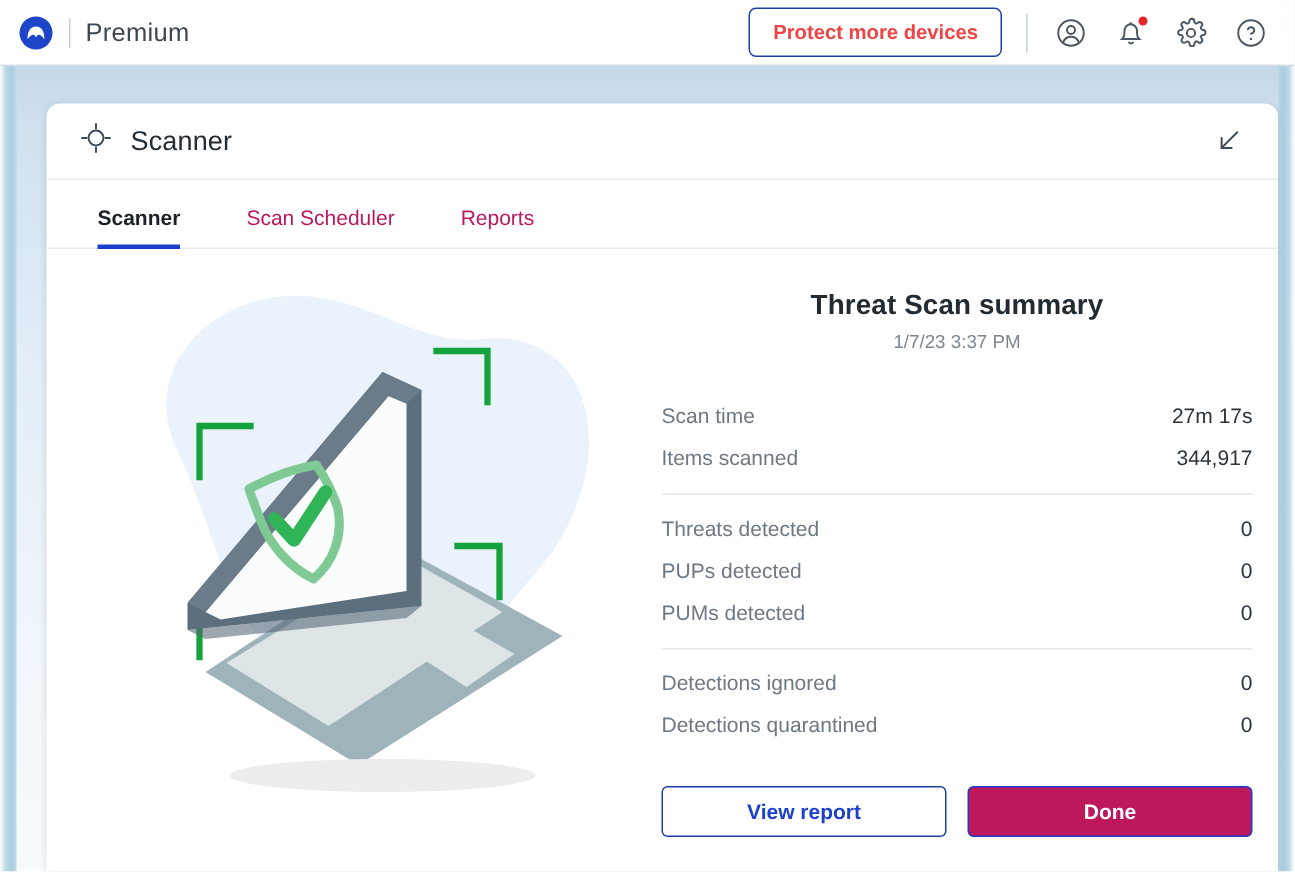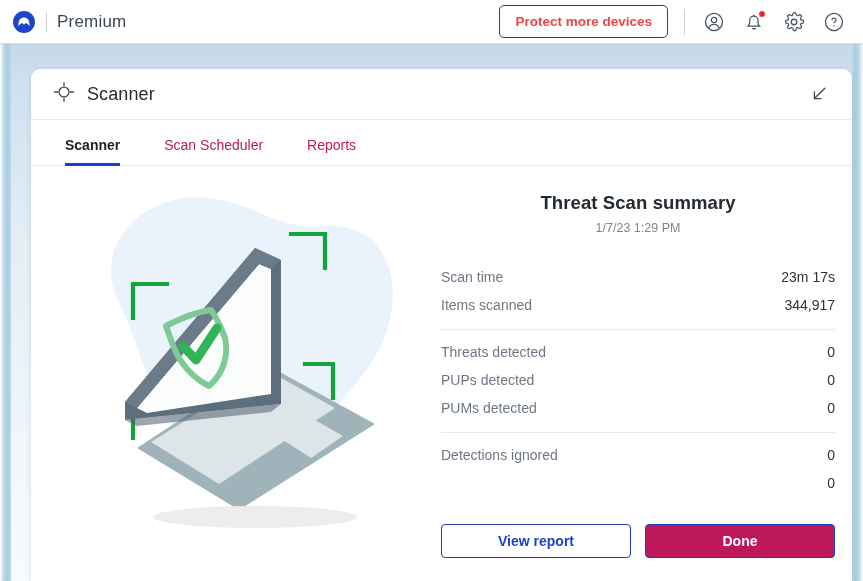--- a/index.html
+++ b/index.html
@@ -268,26 +268,26 @@
 
           <path d="M107 154 C122 146 138 140 152 138 C156 144 162 154 166 166 C170 184 164 202 150 214 C134 206 122 192 116 178 C112 168 109 160 107 154 Z" fill="none" stroke="#7ec994" stroke-width="6" stroke-linejoin="round"></path>
           <path d="M124 174 L137 188 L158 156" fill="none" stroke="#2fb458" stroke-width="9" stroke-linecap="round" stroke-linejoin="round"></path>
 
           <ellipse cx="196" cy="345" rx="102" ry="11" fill="#ededed"></ellipse>
         </svg>
       </div>
 
       <div class="summary">
         <div class="sum-title">Threat Scan summary</div>
-        <div class="sum-date">1/7/23 1:29 PM</div>
+        <div class="sum-date">1/7/23 3:37 PM</div>
 
         <div class="stats">
           <div class="stat-row">
             <span class="stat-label">Scan time</span>
-            <span class="stat-value">23m 17s</span>
+            <span class="stat-value">27m 17s</span>
           </div>
           <div class="stat-row">
             <span class="stat-label">Items scanned</span>
             <span class="stat-value">344,917</span>
           </div>
 
           <div class="divider"></div>
 
           <div class="stat-row">
             <span class="stat-label">Threats detected</span>
@@ -302,20 +302,21 @@
             <span class="stat-value">0</span>
           </div>
 
           <div class="divider"></div>
 
           <div class="stat-row">
             <span class="stat-label">Detections ignored</span>
             <span class="stat-value">0</span>
           </div>
           <div class="stat-row">
+            <span class="stat-label">Detections quarantined</span>
             <span class="stat-value">0</span>
           </div>
         </div>
 
         <div class="actions">
           <button class="btn btn-outline">View report</button>
           <button class="btn btn-primary">Done</button>
         </div>
       </div>
 

